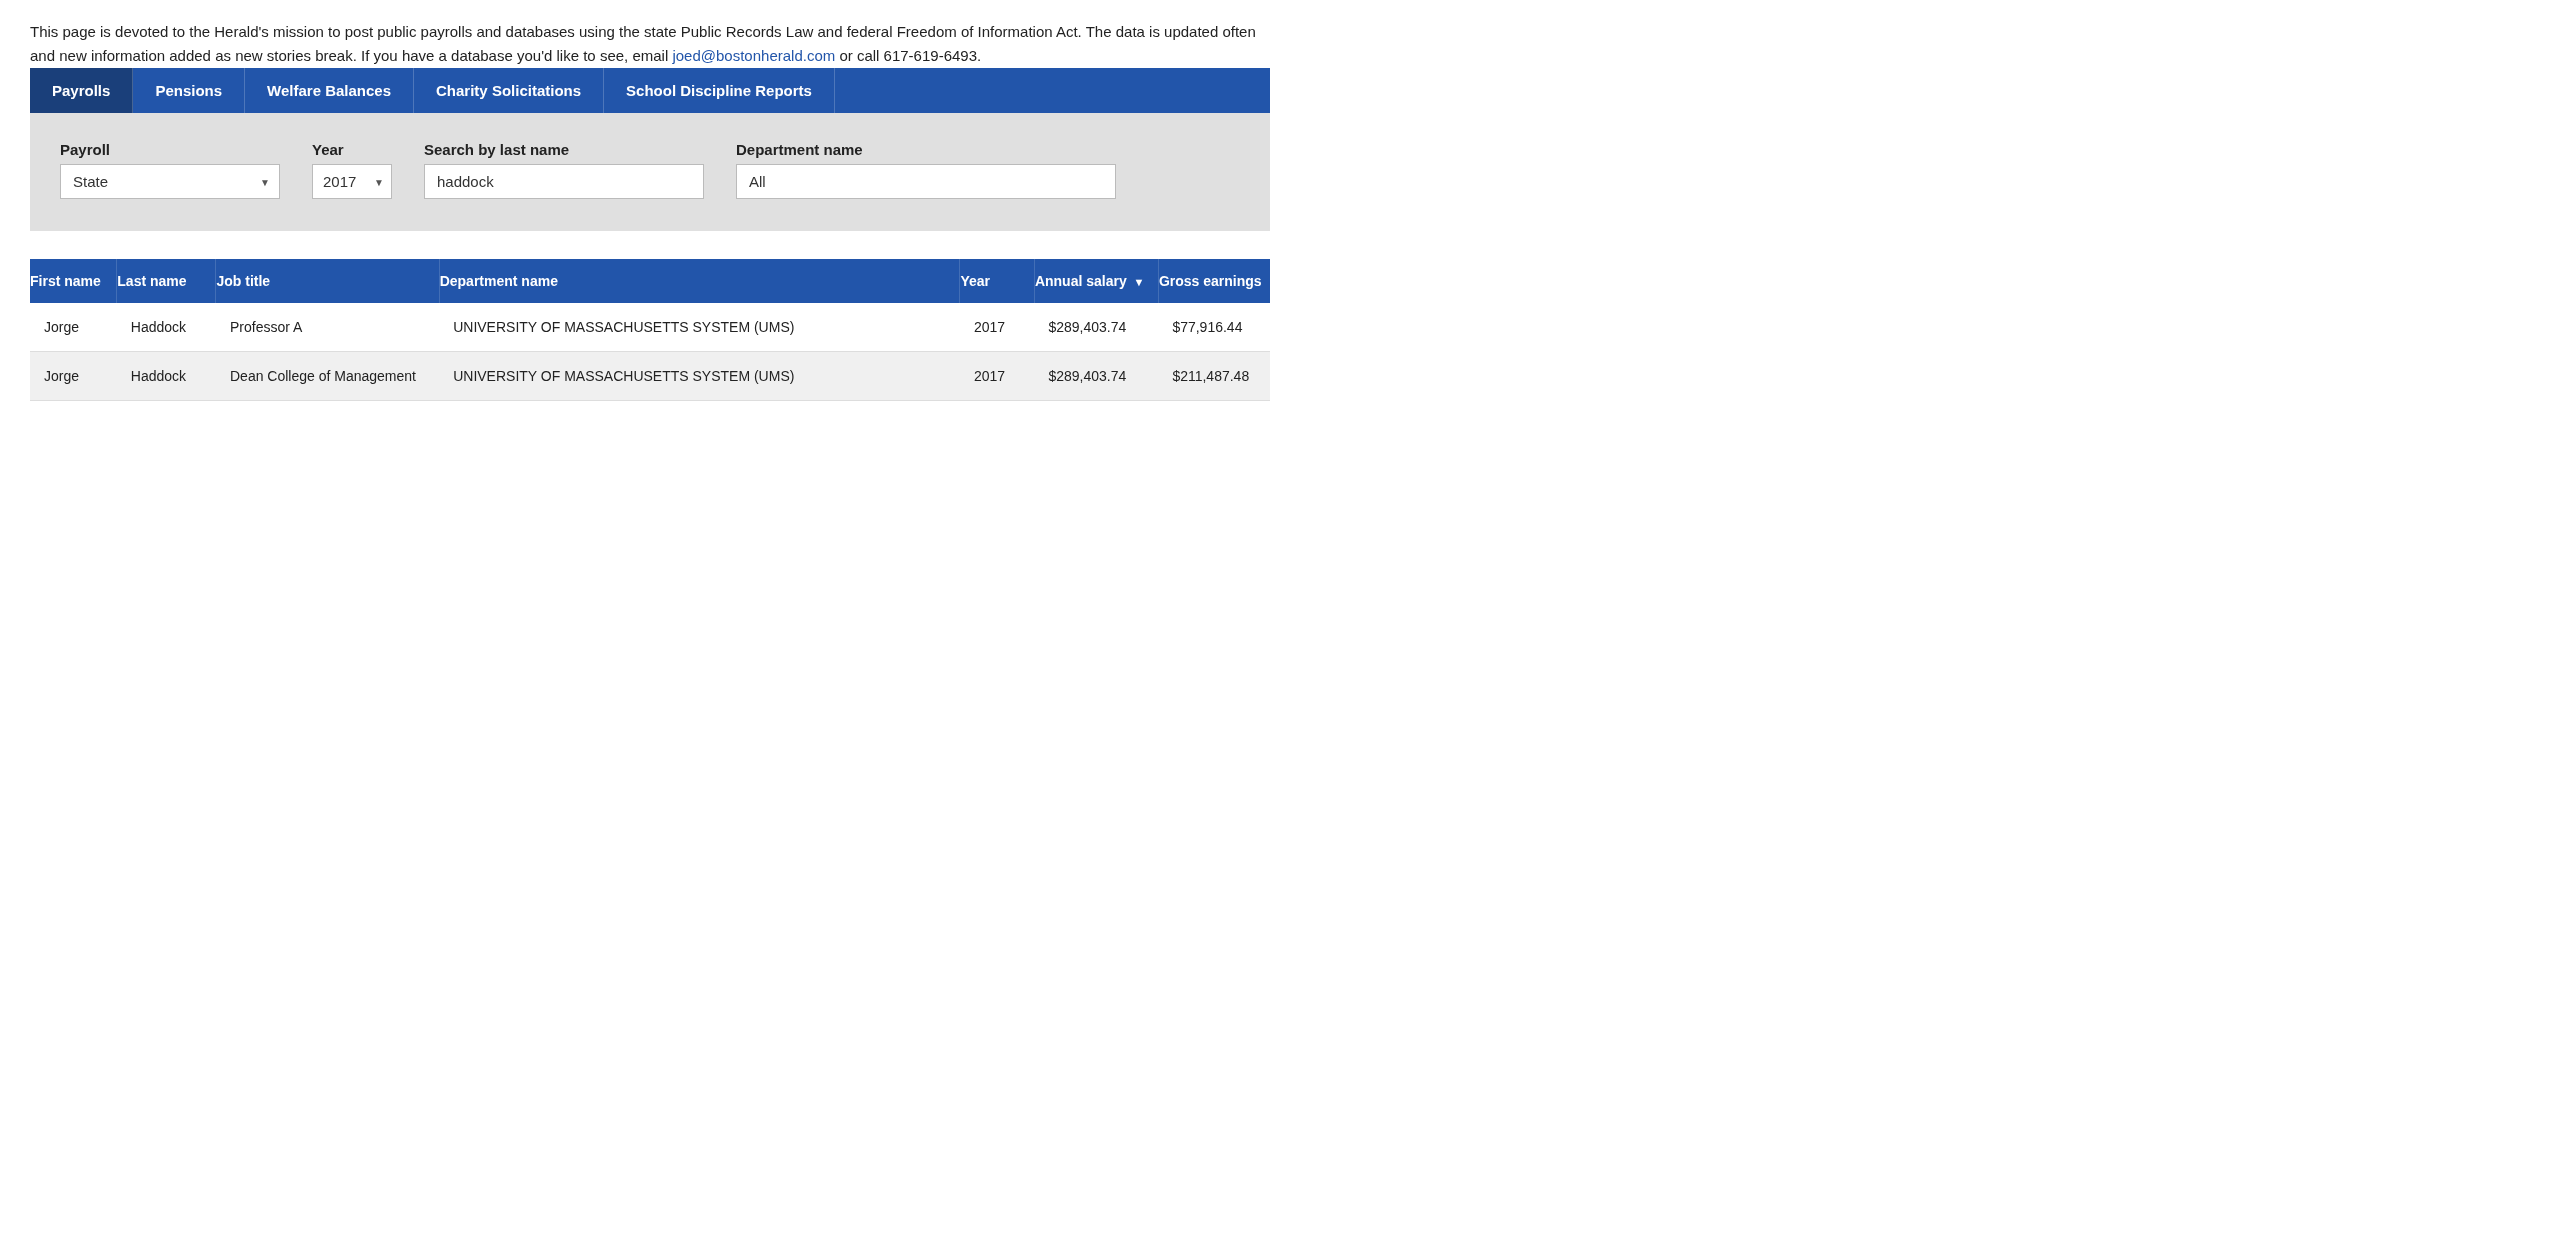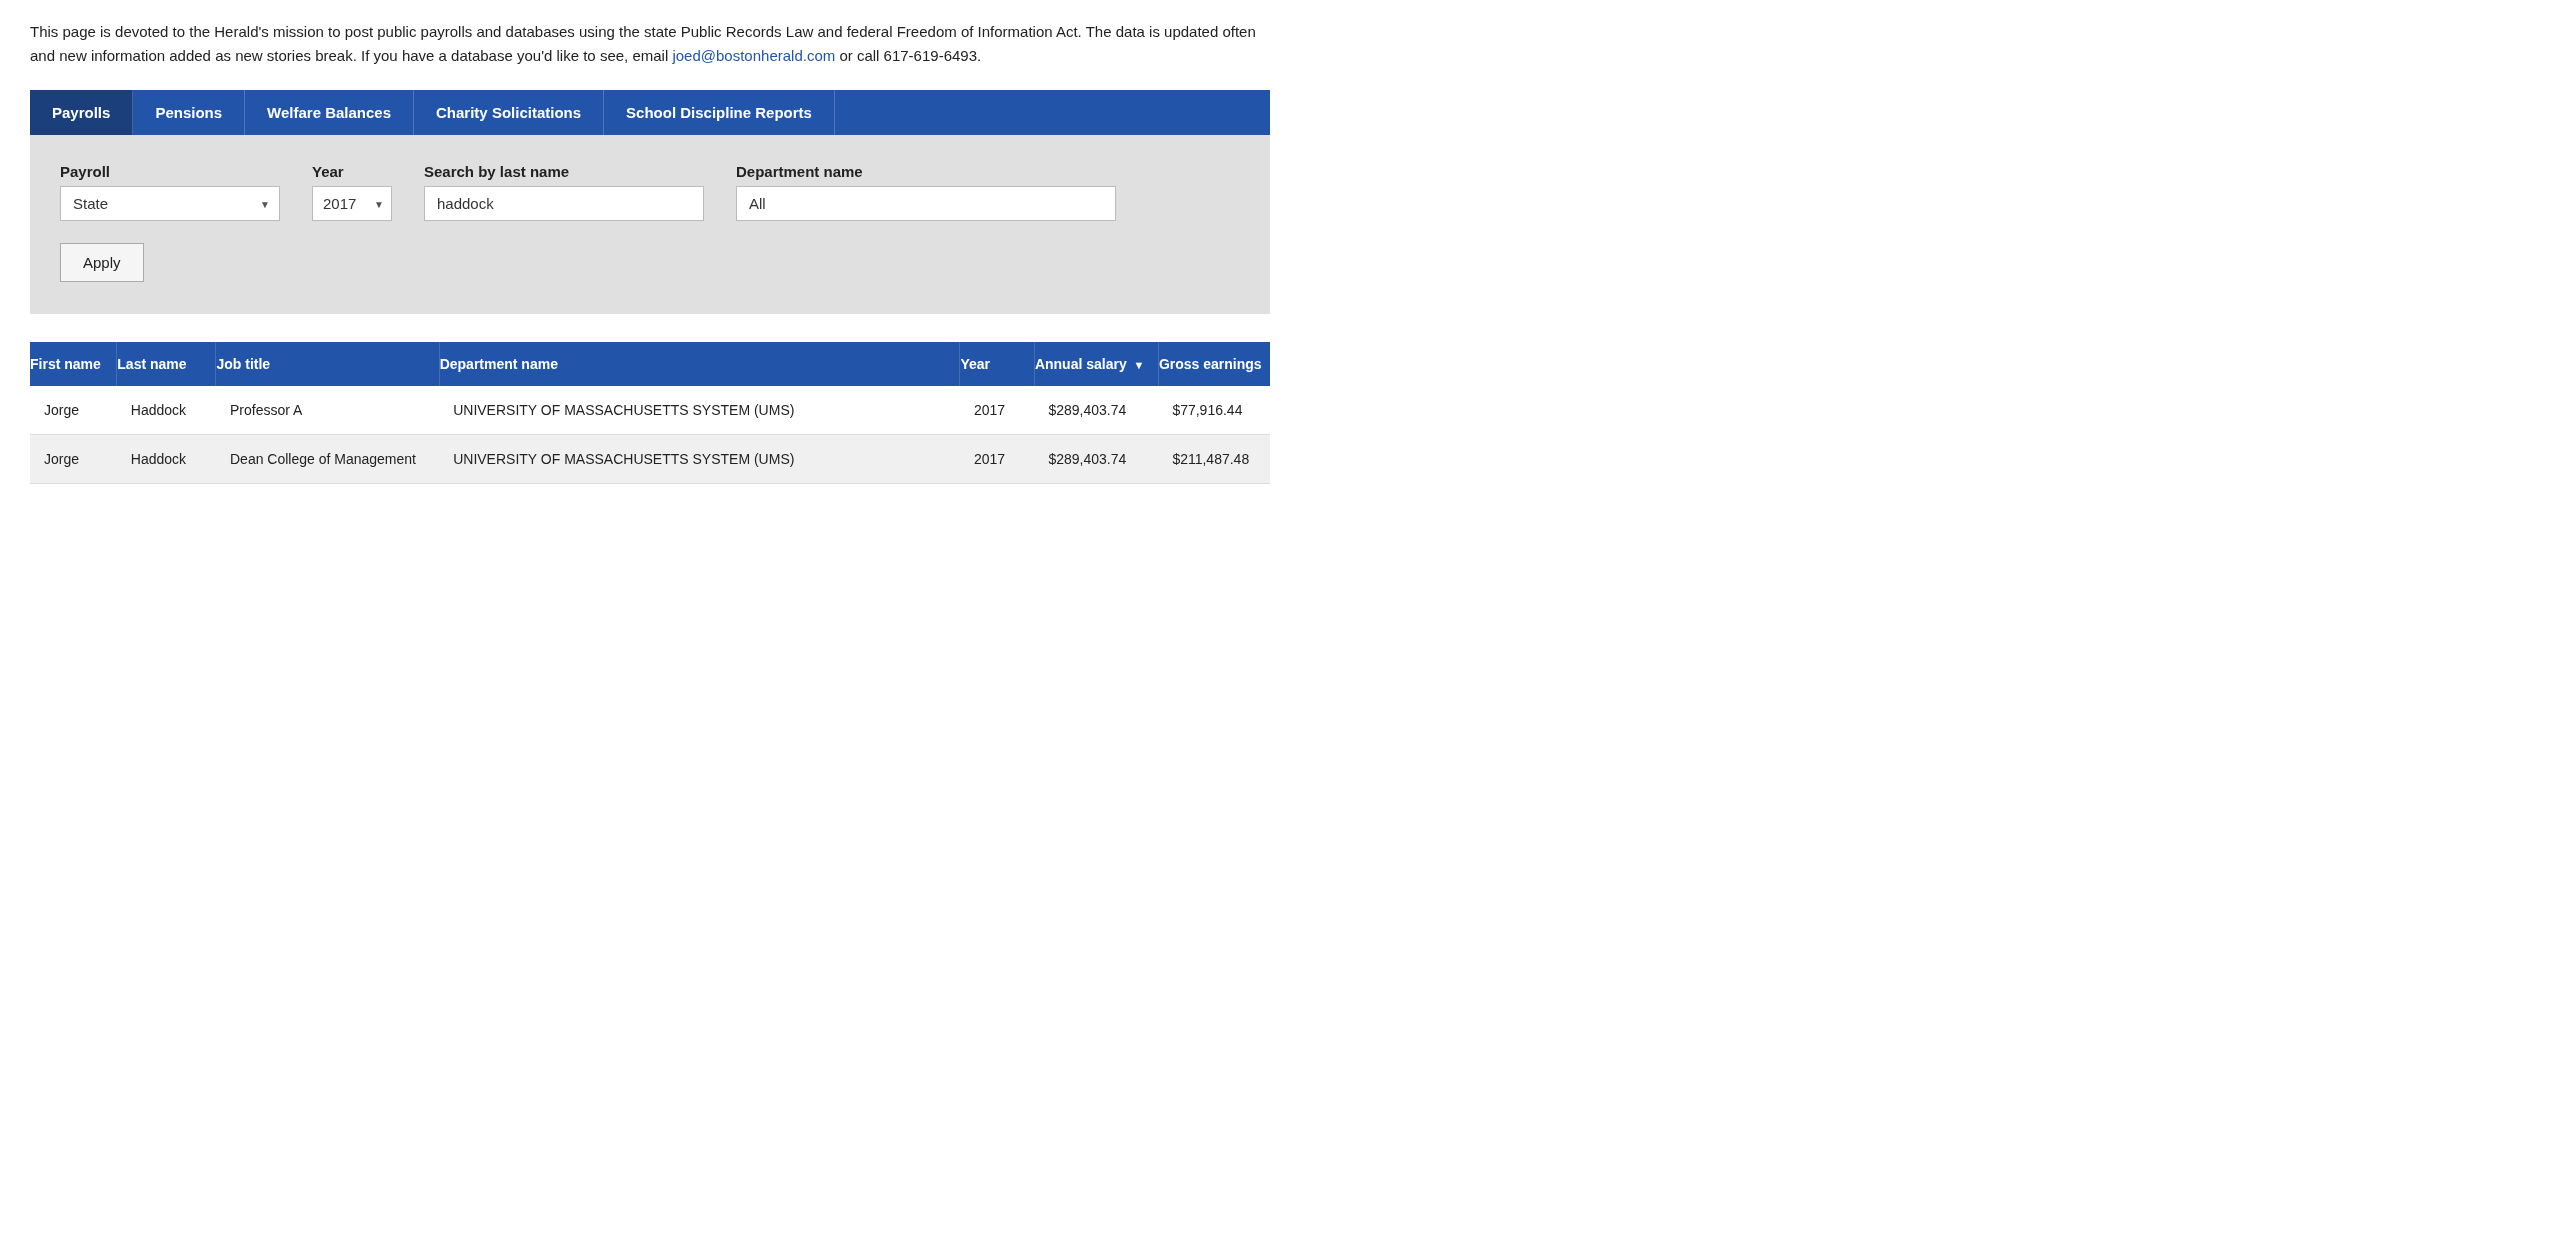--- a/index.html
+++ b/index.html
@@ -11,21 +11,20 @@
       font-family: Arial, sans-serif;
       font-size: 15px;
       color: #333;
       background: #fff;
       padding: 20px 30px;
       max-width: 1300px;
     }
     .intro-text {
       font-size: 15px;
       line-height: 1.6;
-      margin-bottom: 22px;
       color: #222;
     }
     .intro-text a {
       color: #2255aa;
       text-decoration: none;
     }
     .nav-tabs {
       display: flex;
       background: #2255aa;
       margin-bottom: 0;
@@ -225,23 +224,20 @@
 
     <div class="filter-group">
       <label class="filter-label">Search by last name</label>
       <input class="filter-input" type="text" value="haddock" style="">
     </div>
 
     <div class="filter-group">
       <label class="filter-label">Department name</label>
       <input class="filter-input dept-input" type="text" value="All" style="">
     </div>
-  </div>
-  <div>
-    <button class="apply-btn">Apply</button>
   </div>
 </div>
 
 <table class="results-table">
   <thead>
     <tr>
       <th class="col-first">First name</th>
       <th class="col-last">Last name</th>
       <th class="col-job">Job title</th>
       <th class="col-dept">Department name</th>

